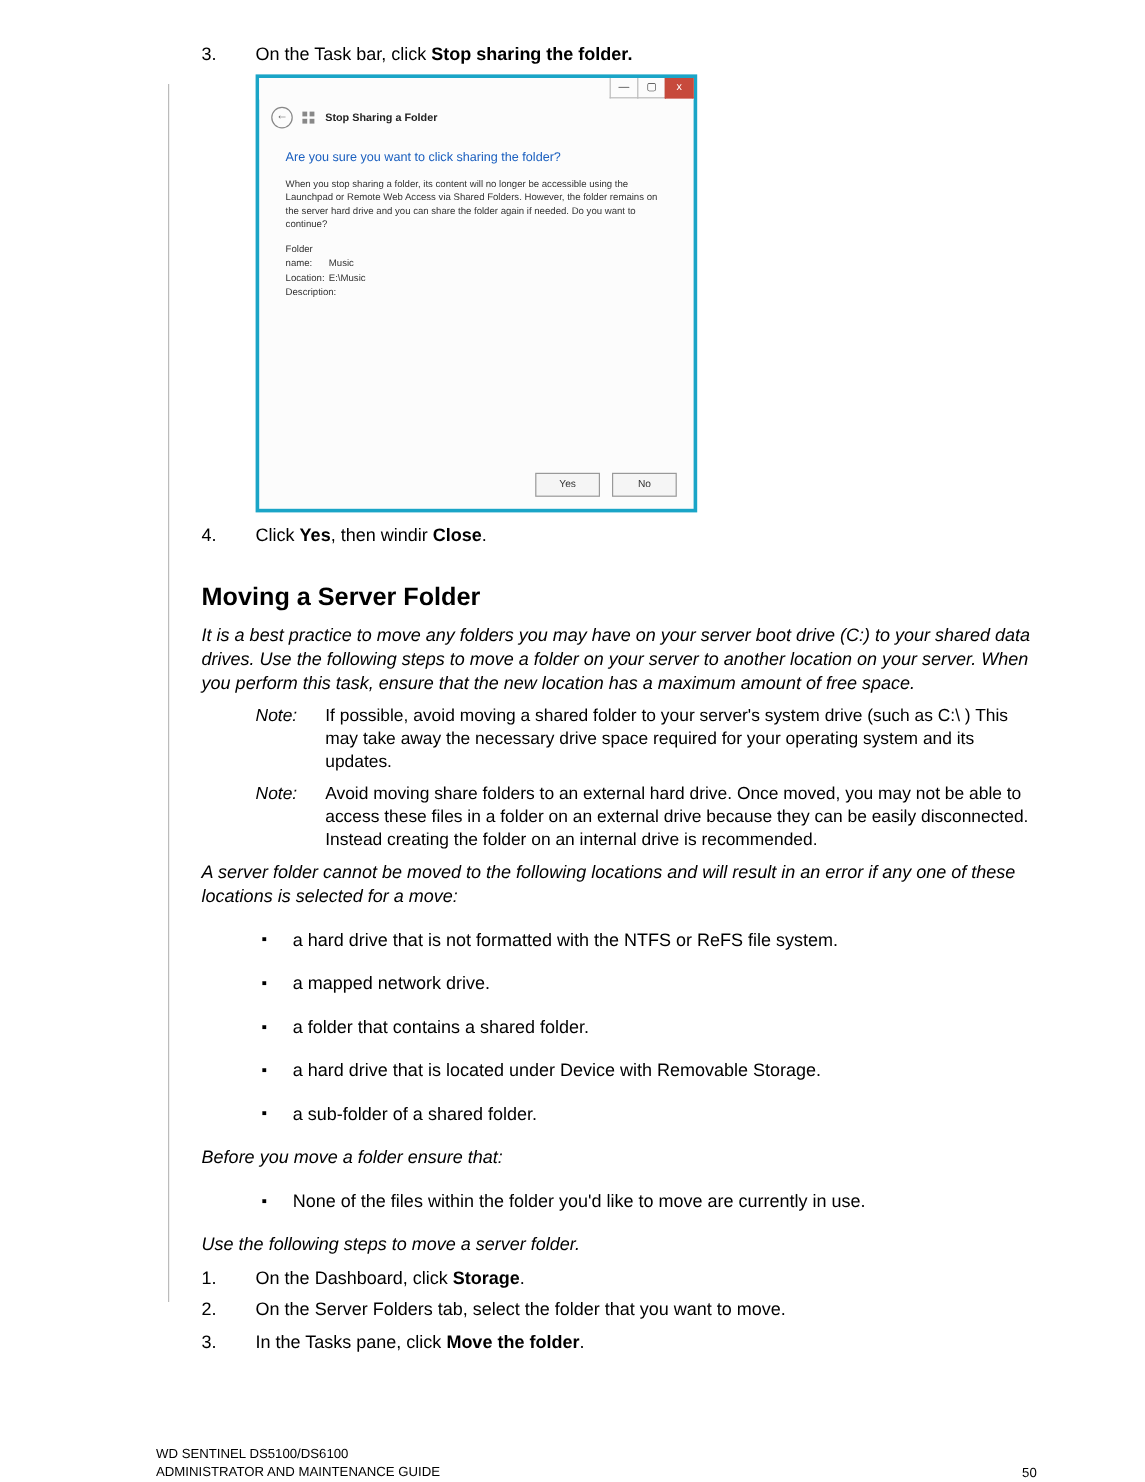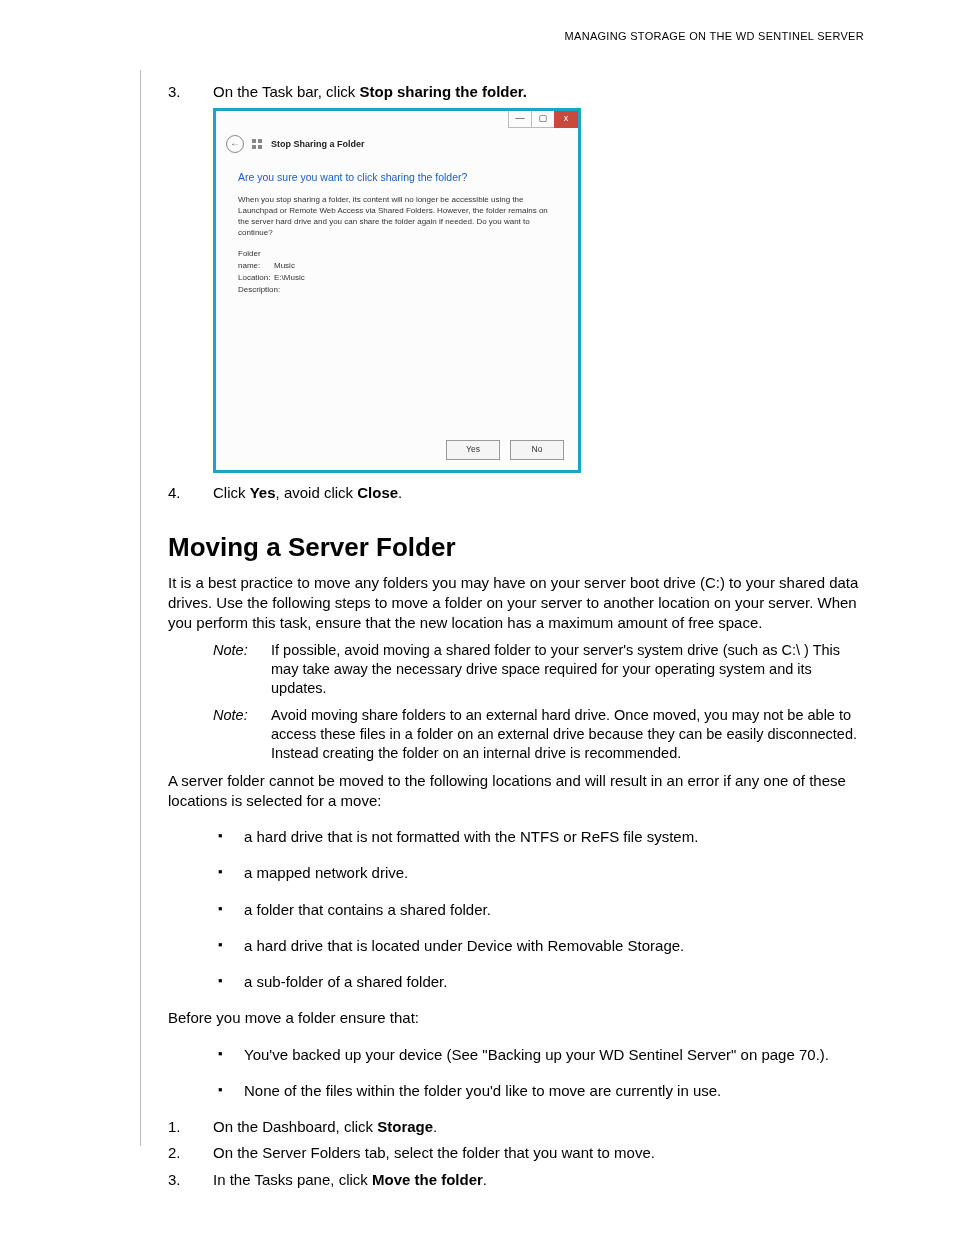--- a/index.html
+++ b/index.html
@@ -125,28 +125,29 @@
   .dlg-btn {
     width: 52px;
     height: 18px;
     font-size: 8.5px;
     border: 1px solid #999;
     background: #f5f5f5;
     text-align: center;
     line-height: 16px;
   }
   h2.section {
-    font-size: 26px;
+    font-size: 21px;
     font-weight: 700;
     margin: 28px 0 10px 0;
   }
   p.body {
     font-size: 15px;
     line-height: 1.35;
     margin: 8px 0;
+    font-style: italic;
   }
   .note {
     display: flex;
     margin: 8px 0 8px 45px;
     font-size: 14.5px;
     line-height: 1.3;
   }
   .note .nl {
     width: 58px; flex: 0 0 58px;
     font-style: italic;
@@ -178,21 +179,20 @@
     font-size: 11px;
     margin-top: 30px;
     padding: 0 90px 30px 130px;
   }
   .footer .left { line-height: 1.35; }
 </style>
 </head>
 <body>
 
 <div class="page">
-  <div class="header-line">MANAGING STORAGE ON THE WD SENTINEL SERVER</div>
   <div class="rule"></div>
 
   <div class="content">
 
     <div class="step">
       <div class="num">3.</div>
       <div class="txt">
         <span>On the Task bar, click </span><span class="bold">Stop sharing the folder.</span>
       </div>
     </div>
@@ -222,21 +222,21 @@
         <div class="dlg-footer">
           <div class="dlg-btn">Yes</div>
           <div class="dlg-btn">No</div>
         </div>
       </div>
     </div>
 
     <div class="step">
       <div class="num">4.</div>
       <div class="txt">
-        <span>Click </span><span class="bold">Yes</span><span>, avoid click </span><span class="bold">Close</span><span>.</span>
+        <span>Click </span><span class="bold">Yes</span><span>, then windir </span><span class="bold">Close</span><span>.</span>
       </div>
     </div>
 
     <h2 class="section">Moving a Server Folder</h2>
 
     <p class="body">It is a best practice to move any folders you may have on your server boot drive (C:) to your shared data drives. Use the following steps to move a folder on your server to another location on your server. When you perform this task, ensure that the new location has a maximum amount of free space.</p>
 
     <div class="note">
       <div class="nl">Note:</div>
       <div class="nt">If possible, avoid moving a shared folder to your server's system drive (such as C:\ ) This may take away the necessary drive space required for your operating system and its updates.</div>
@@ -252,24 +252,24 @@
         <li>a hard drive that is not formatted with the NTFS or ReFS file system.</li>
         <li>a mapped network drive.</li>
         <li>a folder that contains a shared folder.</li>
         <li>a hard drive that is located under Device with Removable Storage.</li>
         <li>a sub-folder of a shared folder.</li>
       </ul>
 
     <p class="body">Before you move a folder ensure that:</p>
 
     <ul class="bul" id="bul2">
-        <li>You've backed up your device (See "Backing up your WD Sentinel Server" on page 70.).</li>
         <li>None of the files within the folder you'd like to move are currently in use.</li>
       </ul>
 
+    <p class="body">Use the following steps to move a server folder.</p>
 
     <div class="step">
       <div class="num">1.</div>
       <div class="txt">
         <span>On the Dashboard, click </span><span class="bold">Storage</span><span>.</span>
       </div>
     </div>
     <div class="step">
       <div class="num">2.</div>
       <div class="txt">On the Server Folders tab, select the folder that you want to move.</div>

